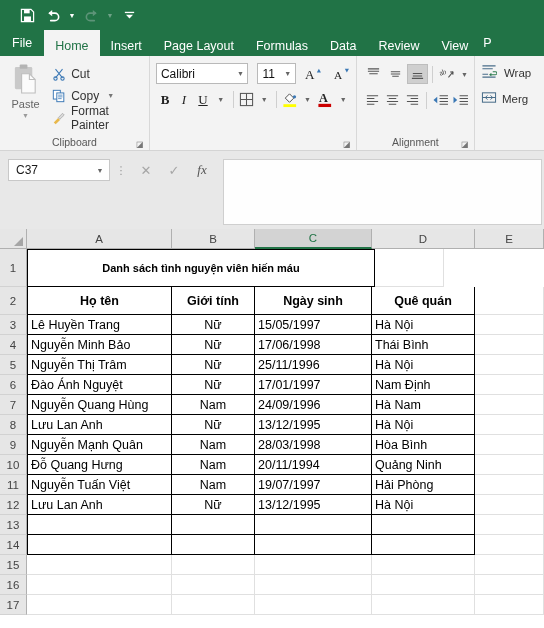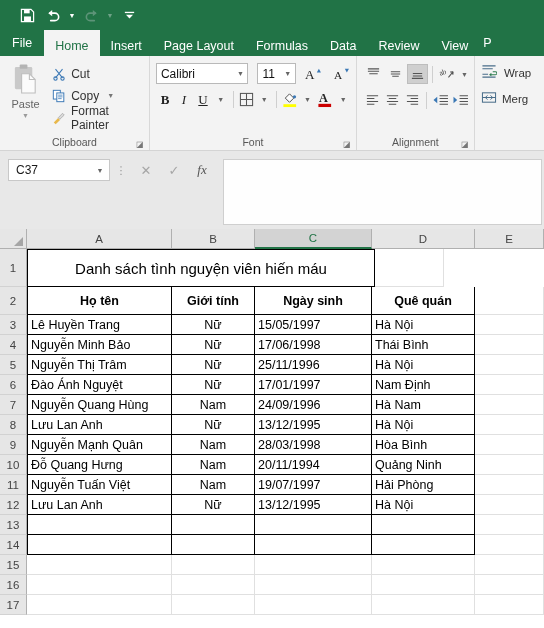--- a/index.html
+++ b/index.html
@@ -184,21 +184,21 @@
   .gc.c-d { width: 103px; }
   .gc.c-e { width: 69px; }
 
   
   .tb { border-right: 1px solid #000; border-bottom: 1px solid #000; }
   .tb-l { border-left: 1px solid #000; }
   .tb-t { border-top: 1px solid #000; }
   .ctr { justify-content: center; }
   .bold { font-weight: bold; }
   .title-cell {
-    font-weight: normal; font-size: 15px; justify-content: center;
+    font-weight: bold; font-size: 11px; justify-content: center;
   }
   .padl { padding-left: 3px; }
 </style>
 </head>
 <body>
 
 <div class="qat-bar">
   <div class="qat-btn">
     <svg width="15" height="15" viewBox="0 0 16 16">
       <path d="M1.5 1.5h10.2L14.5 4.3V14.5H1.5z" fill="none" stroke="#ffffff" stroke-width="1.3"></path>
@@ -347,21 +347,20 @@
           <svg width="16" height="17" viewBox="0 0 17 18">
             <text x="2" y="12" font-family="Liberation Serif, serif" font-size="13" font-weight="bold" fill="#222">A</text>
             <rect x="1.5" y="13.6" width="13.5" height="3.4" fill="#cc0000"></rect>
           </svg>
         </div>
         <div class="icon-btn small">
             <span style="font-size:7px;color:#666;">▼</span>
           </div>
       </div>
     </div>
-    <div class="rgroup-label">Font</div>
     <div class="dialog-launcher">◪</div>
   </div>
 
   <div class="rgroup grp-align">
     <div class="rgroup-body" style="flex-direction:column;align-items:stretch;">
       <div class="al-row">
         <div class="al-btn">
           <svg width="15" height="14" viewBox="0 0 16 15">
             <path d="M2 2h12 M2 4.6h12 M3.5 7.2h9" stroke="#555" stroke-width="1.1"></path>
           </svg>

